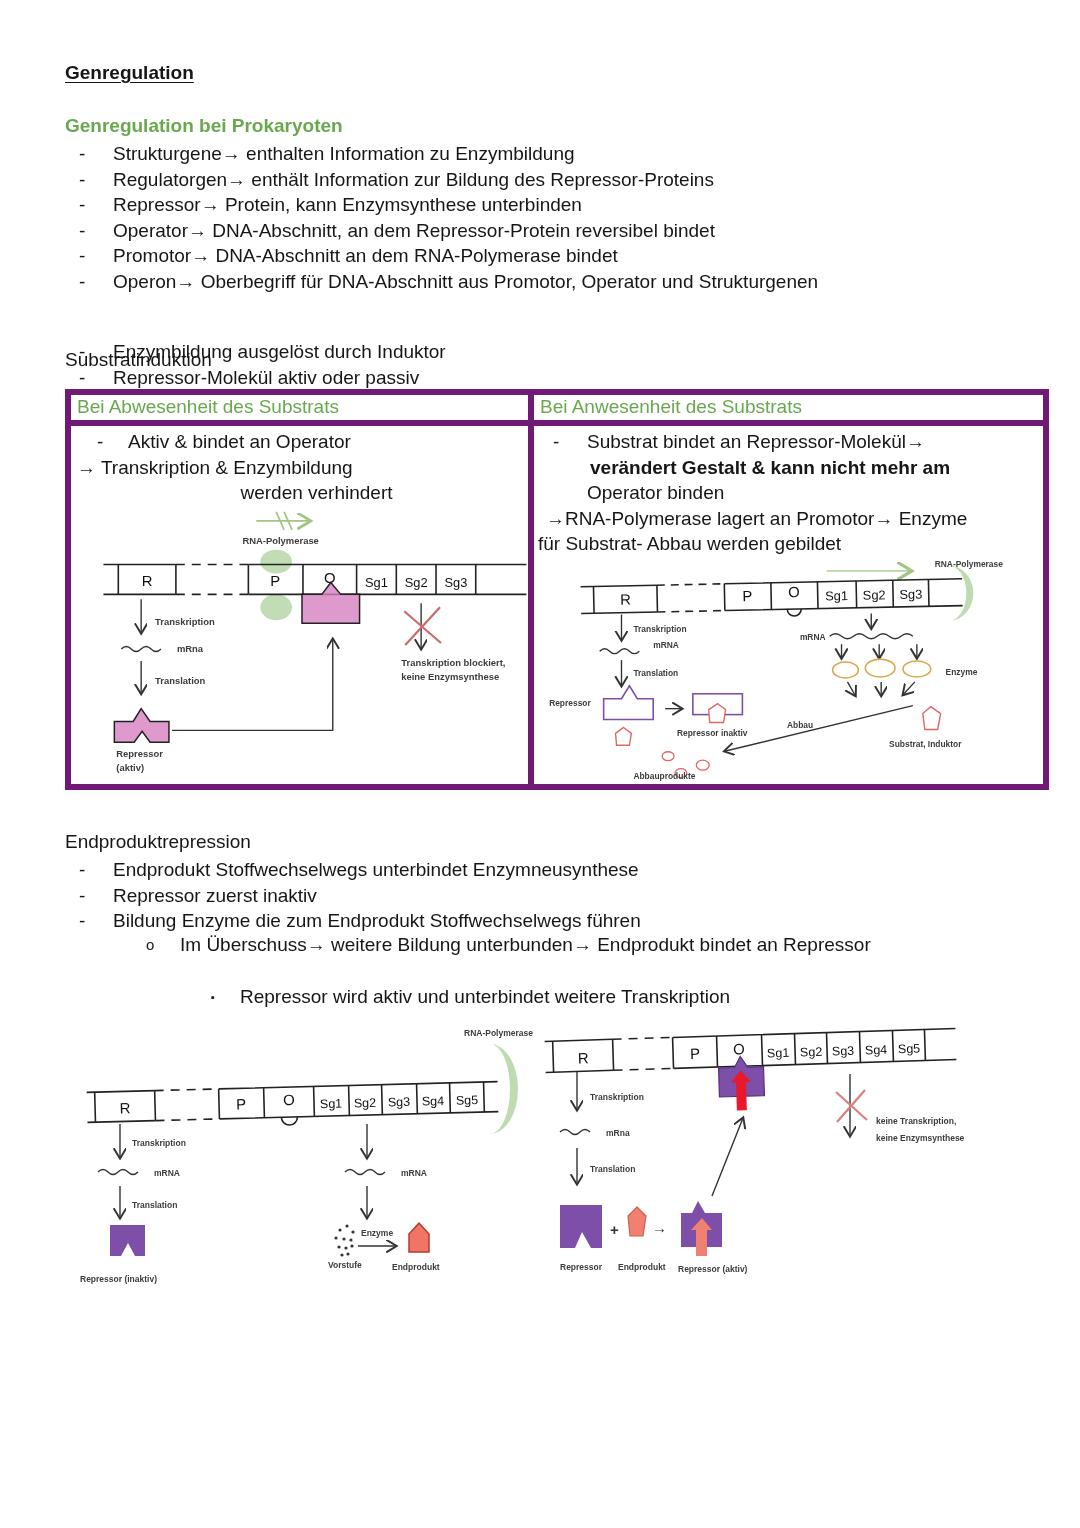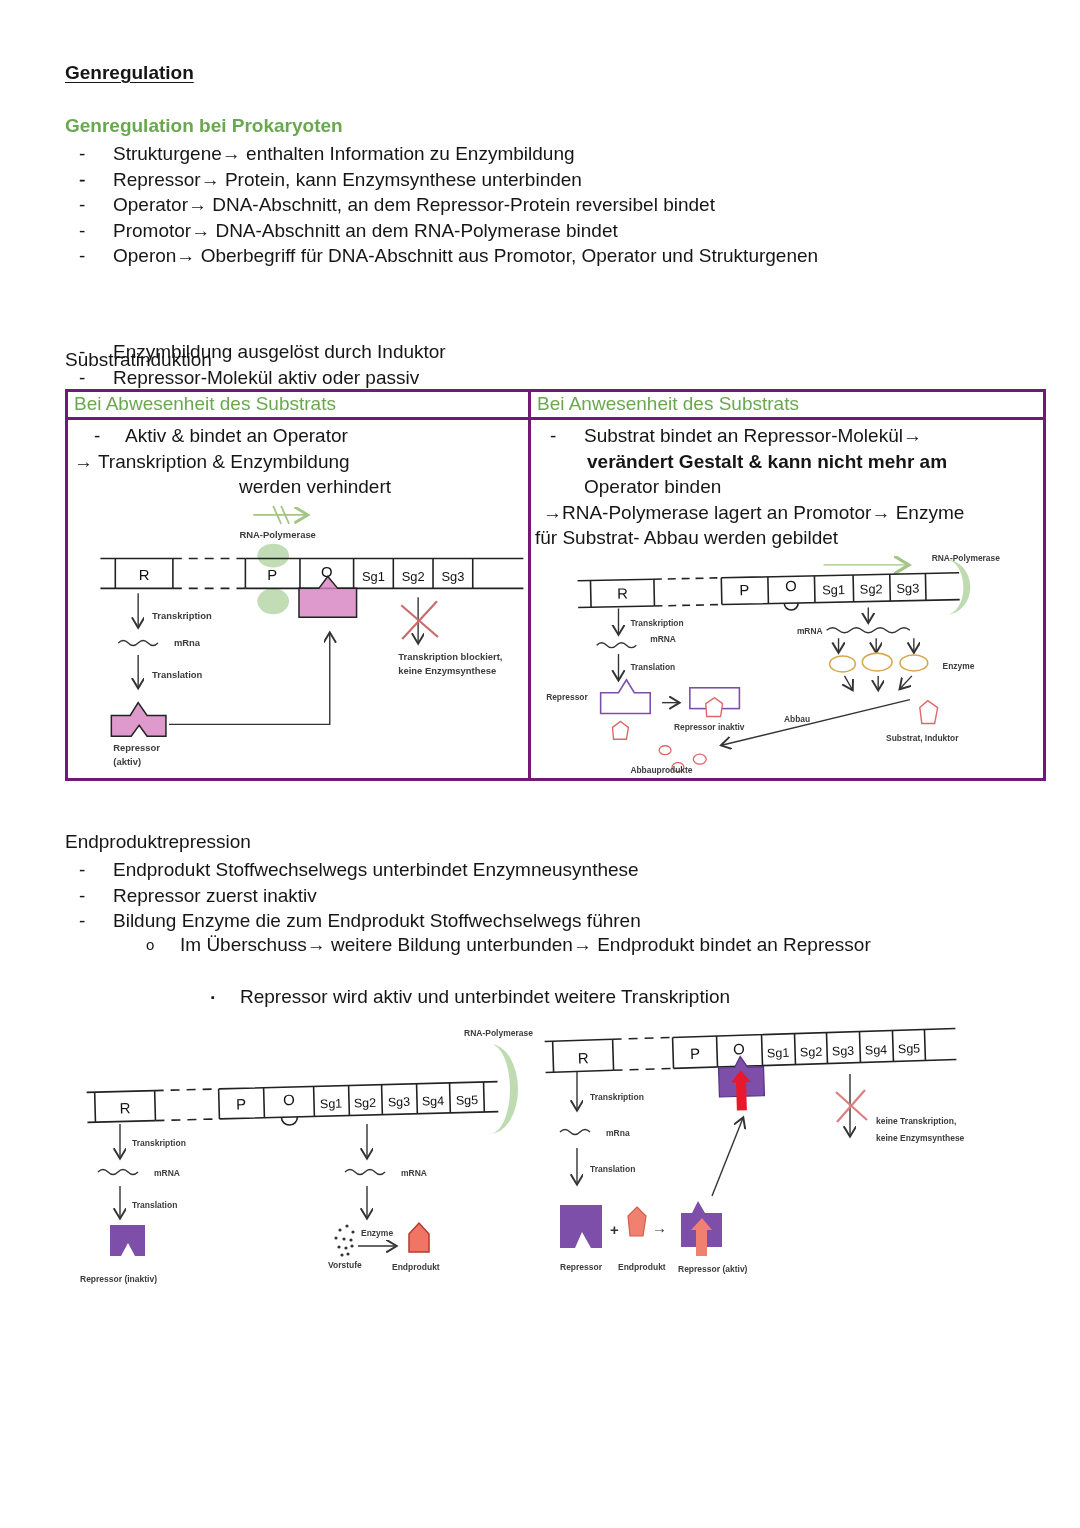--- a/index.html
+++ b/index.html
@@ -14,21 +14,21 @@
   .plain-h { font-size:19px; }
   ul { list-style:none; }
   ul.dash li { position:relative; padding-left:48px; line-height:25.5px; font-size:19px; }
   ul.dash li .mk { position:absolute; left:14px; }
   .sub-circ { position:relative; padding-left:115px; line-height:25.5px; font-size:19px; }
   .sub-circ .mk { position:absolute; left:81px; font-size:15px; }
   .sub-sq { position:relative; padding-left:175px; line-height:25.5px; font-size:19px; }
   .sub-sq .mk { position:absolute; left:146px; font-size:11px; top:1px; }
 
   table.sub { border-collapse:collapse; table-layout:fixed; width:978px; }
-  table.sub th, table.sub td { border:3px solid #701a75; vertical-align:top; padding:0; }
+  table.sub th, table.sub td { border:6px solid #701a75; vertical-align:top; padding:0; }
   table.sub th { text-align:left; font-size:19px; font-weight:normal; color:#6aa84f; padding:1px 6px 2px 6px; height:28px; }
   .cellwrap { height:358px; overflow:hidden; position:relative; }
   .cl { position:relative; font-size:19px; line-height:25.5px; }
   .cl .mk2 { position:absolute; }
 
   
   .lbl { font:600 9.5px "Liberation Sans", sans-serif; fill:#3c3c3c; }
   .lblsm { font:600 8.5px "Liberation Sans", sans-serif; fill:#3c3c3c; }
   .gene { font:15px "Liberation Sans", sans-serif; fill:#111; text-anchor:middle; }
   .genesm { font:13px "Liberation Sans", sans-serif; fill:#111; text-anchor:middle; }
@@ -51,21 +51,21 @@
 </svg>
 
 <div class="page">
 
   <div class="abs title" style="left:65px; top:62px;">Genregulation</div>
 
   <div class="abs green-h" style="left:65px; top:115px;">Genregulation bei Prokaryoten</div>
 
   <ul class="abs dash" style="left:65px; top:141px; width:960px;">
     <li><span class="mk">-</span><span>Strukturgene→ enthalten Information zu Enzymbildung</span></li>
-    <li><span class="mk">-</span></li>
+    <li><span class="mk">-</span><span>Regulatorgen→ enthält Information zur Bildung des Repressor-Proteins</span></li>
     <li><span class="mk">-</span><span>Repressor→ Protein, kann Enzymsynthese unterbinden</span></li>
     <li><span class="mk">-</span><span>Operator→ DNA-Abschnitt, an dem Repressor-Protein reversibel bindet</span></li>
     <li><span class="mk">-</span><span>Promotor→ DNA-Abschnitt an dem RNA-Polymerase bindet</span></li>
     <li><span class="mk">-</span><span>Operon→ Oberbegriff für DNA-Abschnitt aus Promotor, Operator und Strukturgenen</span></li>
   </ul>
 
   <div class="abs plain-h" style="left:65px; top:313px;margin-top:36px;">Substratinduktion</div>
 
   <ul class="abs dash" style="left:65px; top:339px; width:960px;">
     <li><span class="mk">-</span><span>Enzymbildung ausgelöst durch Induktor</span></li>

